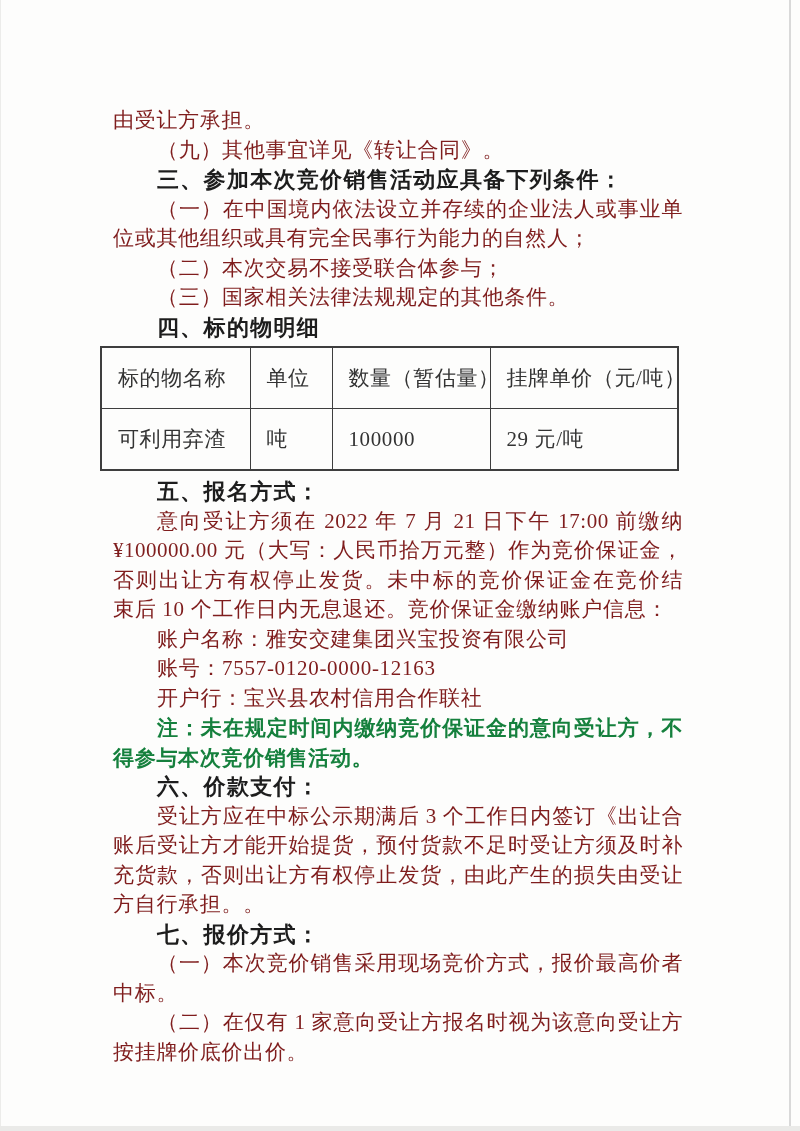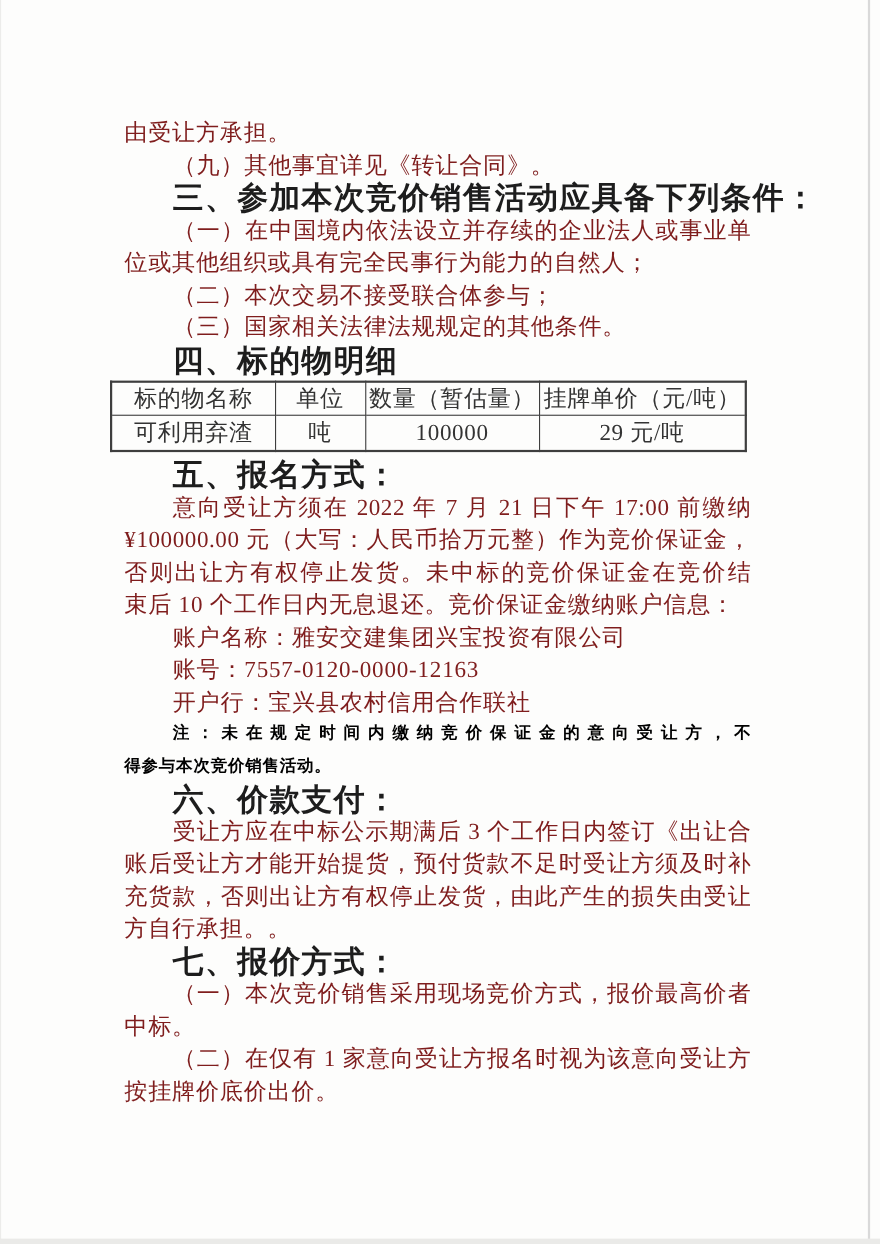--- a/index.html
+++ b/index.html
@@ -34,46 +34,46 @@
   .line.fill {
     white-space: normal;
     text-align: justify;
     text-align-last: justify;
     letter-spacing: 0.5px;
     overflow: hidden;
   }
   .line.heading {
     font-family: "Liberation Sans", sans-serif;
     font-weight: 700;
-    font-size: 28px;
+    font-size: 22px;
     letter-spacing: 1.3px;
     color: #1d1d1d;
   }
   .line.note {
-    font-family: Liberation Serif, serif;
+    font-family: Liberation Sans, sans-serif;
     font-weight: 700;
-    font-size: 15px;
-    color: #000000;
+    font-size: 21px;
+    color: #15803d;
   }
   table#subject-table {
     border-collapse: collapse;
     table-layout: fixed;
     width: 577px;
     margin: 4px 0 6px -13px;
     font-size: 21px;
     color: #333333;
     border: 2px solid #3e3e3e;
   }
   table#subject-table th,
   table#subject-table td {
     border: 1.6px solid #3e3e3e;
-    text-align: center;
+    text-align: left;
     vertical-align: middle;
     font-weight: normal;
-    padding: 0;
+    padding: 16px;
     letter-spacing: 0.6px;
     overflow: hidden;
     white-space: nowrap;
   }
   table#subject-table thead tr { height: 30px; }
   table#subject-table tbody tr { height: 33px; }
   
   #scan-edge-right {
     position: absolute;
     left: 789px;

